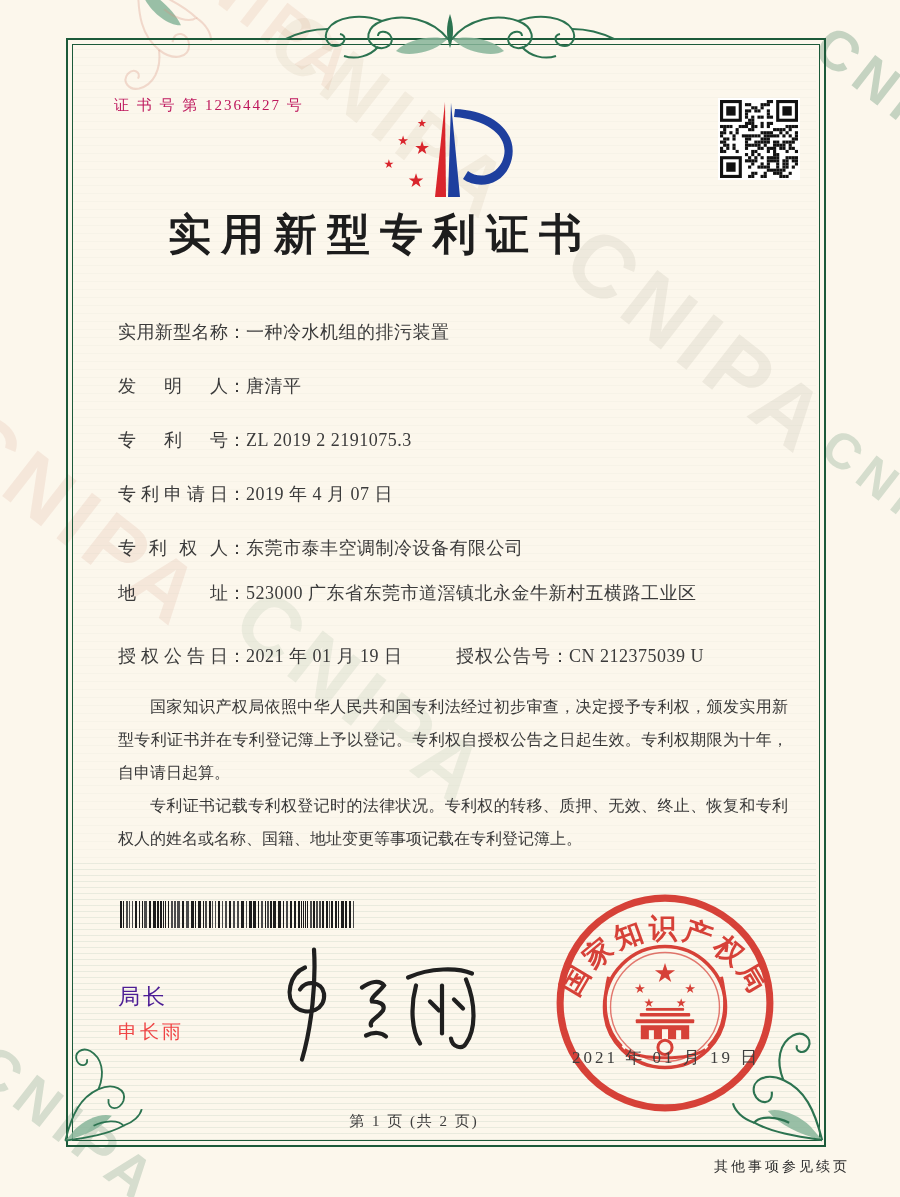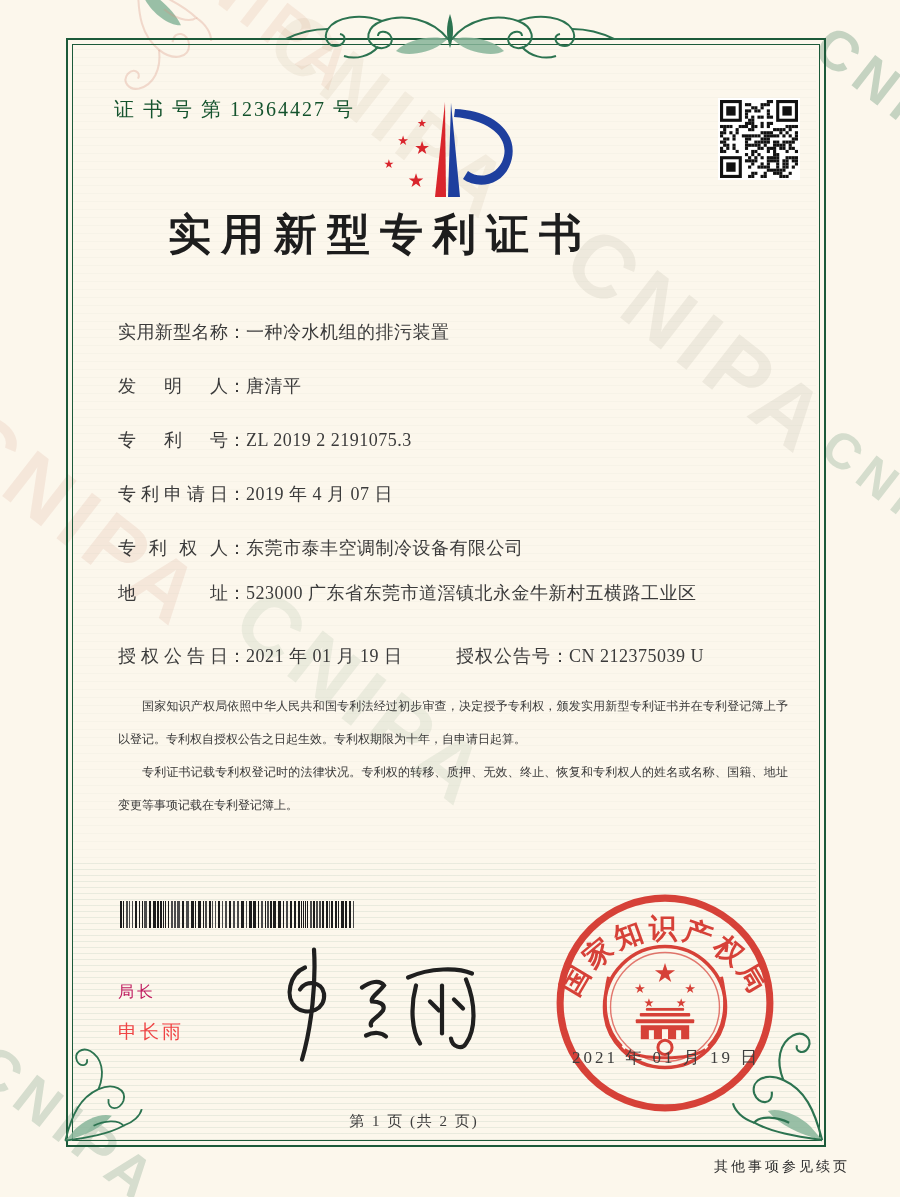--- a/index.html
+++ b/index.html
@@ -29,39 +29,39 @@
          background:repeating-linear-gradient(0deg, rgba(150,170,150,.05) 0 1px, rgba(0,0,0,0) 1px 8px);}
 
   .orn{color:#2c7350;}
   .orn-top{position:absolute;left:270px;top:6px;width:360px;height:64px;z-index:2;}
   .orn-br{position:absolute;left:700px;top:1018px;width:126px;height:126px;z-index:2;}
   .orn-bl{position:absolute;left:62px;top:1036px;width:108px;height:108px;z-index:2;transform:scaleX(-1);}
   .orn-pink{position:absolute;left:118px;top:-6px;width:120px;height:120px;z-index:0;
             transform:rotate(195deg);color:rgba(215,145,125,.30);}
 
   
-  .cert-no{left:114px;top:96px;font-size:20px;letter-spacing:2px;color:#14532d;z-index:2;}
+  .cert-no{left:114px;top:96px;font-size:15px;letter-spacing:2px;color:#be185d;z-index:2;}
   .logo{left:376px;top:94px;width:152px;height:110px;z-index:2;}
   .qr{left:718px;top:98px;width:78px;height:78px;z-index:2;background:#fff;padding:2px;}
   .title{left:0;top:206px;width:760px;text-align:center;font-size:43px;font-weight:700;
          letter-spacing:10px;color:#1d1d1d;z-index:2;}
 
   .fields{left:118px;top:320px;width:690px;z-index:2;font-size:18px;color:#3b3b3b;}
   .frow{position:absolute;left:0;white-space:nowrap;}
   .flabel{display:inline-block;width:110px;text-align:justify;text-align-last:justify;vertical-align:bottom;}
   .fvalue{margin-left:0;letter-spacing:.5px;}
   .fgroup2{position:absolute;left:338px;top:0;}
   .fgroup2 .flabel2{letter-spacing:1px;text-align:center;}
 
-  .paras{left:118px;top:690px;width:670px;z-index:2;font-size:12px;line-height:33px;
+  .paras{left:118px;top:690px;width:670px;z-index:2;font-size:16px;line-height:33px;
          text-align:justify;color:#383838;}
   .paras p{margin:0;text-indent:2em;}
 
   .barcode{left:120px;top:901px;width:240px;height:27px;z-index:2;}
-  .sig-title{left:118px;top:982px;font-size:16px;letter-spacing:3px;color:#be185d;z-index:2;}
+  .sig-title{left:118px;top:982px;font-size:22px;letter-spacing:3px;color:#4c1d95;z-index:2;}
   .sig-name{left:118px;top:1019px;font-size:19px;letter-spacing:3px;color:#ef4444;z-index:2;}
   .sig-hand{left:250px;top:938px;width:240px;height:128px;z-index:2;}
 
   .seal{left:548px;top:886px;width:234px;height:234px;z-index:3;opacity:.95;}
   .seal-date{left:543px;top:1046px;width:246px;text-align:center;font-size:17px;
              letter-spacing:3px;color:#3e3e3e;z-index:4;}
 
   .page-footer{left:0;top:1112px;width:828px;text-align:center;font-size:15px;
                letter-spacing:2px;color:#3c3c3c;z-index:2;}
   .cont-note{left:0;top:1158px;width:850px;text-align:right;font-size:14px;

